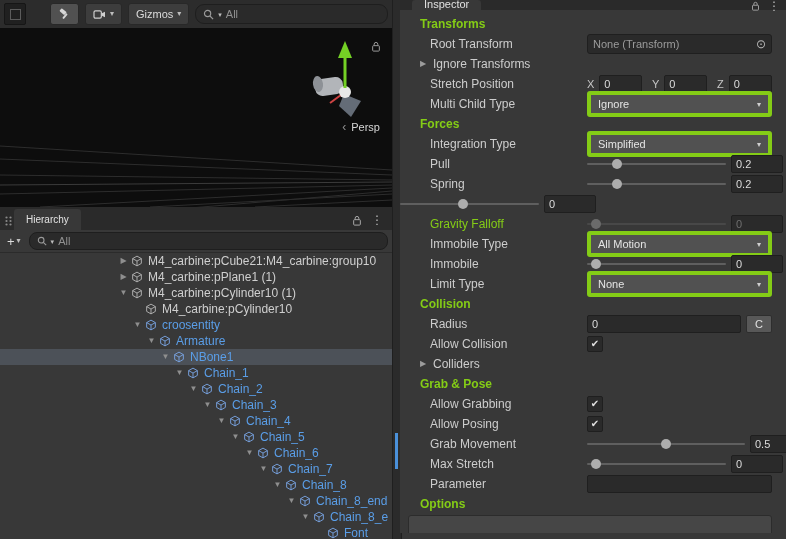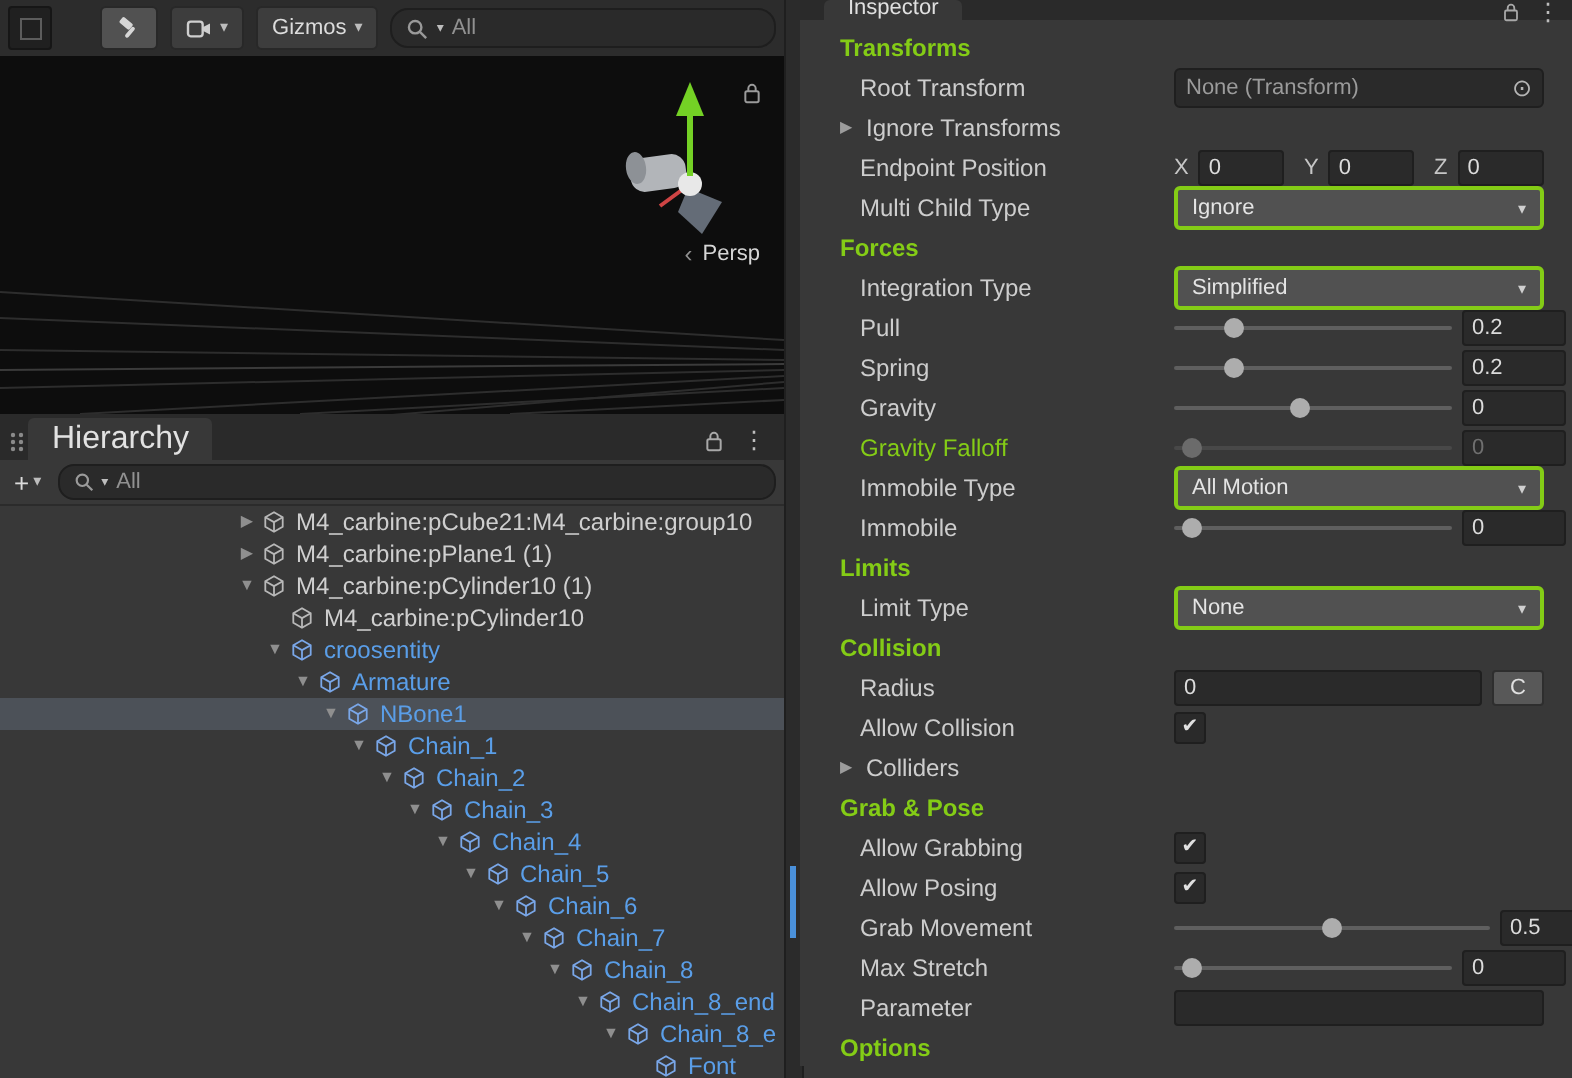--- a/index.html
+++ b/index.html
@@ -37,21 +37,21 @@
     font-size:11px;color:#d6d6d6;}
   .persp .lt{color:#8f8f8f;font-size:12px;}
   .scene-lock{position:absolute;right:11px;top:13px;color:#9a9a9a;display:flex;}
 
   
   .hierarchy{position:absolute;top:207px;left:0;width:392px;height:332px;background:#383838;
     display:flex;flex-direction:column;}
   .tabbar{height:23px;background:#2a2a2a;display:flex;align-items:flex-end;flex:none;}
   .drag-dots{margin:0 2px 4px 5px;display:flex;}
   .tab{height:21px;background:#383838;padding:0 12px;display:flex;align-items:center;
-    font-size:16px;color:#e2e2e2;border-radius:3px 3px 0 0;}
+    font-size:10px;color:#e2e2e2;border-radius:3px 3px 0 0;}
   .tab-icons{margin-left:auto;display:flex;align-items:center;gap:9px;padding:0 9px 4px 0;color:#a8a8a8;}
   .kebab{font-size:12px;line-height:1;color:#bdbdbd;}
   .h-toolbar{height:22px;flex:none;background:#383838;border-bottom:1px solid #2b2b2b;
     display:flex;align-items:center;gap:5px;padding:0 4px;}
   .add-btn{display:flex;align-items:center;gap:2px;color:#dcdcdc;font-size:13px;padding:0 3px;}
   .h-toolbar .searchfield{height:16px;border-radius:8px;}
   .tree{flex:1;overflow:hidden;position:relative;}
   .h-row{height:16px;display:flex;align-items:center;white-space:nowrap;color:#cfcfcf;}
   .h-row.selected{background:#4c5158;}
   .h-row .arrow{width:13px;flex:none;font-size:8px;color:#8f8f8f;text-align:center;line-height:1;}
@@ -79,21 +79,21 @@
   .i-head{font-weight:bold;padding-left:20px;font-size:12px;color:#84cc16;}
   .fold-arrow{width:10px;margin-left:20px;font-size:8px;color:#9c9c9c;line-height:1;}
   .fold-label{font-size:12px;color:#cdcdcd;margin-left:3px;}
   .i-label{width:157px;flex:none;padding-left:30px;font-size:12px;color:#cdcdcd;
     white-space:nowrap;overflow:hidden;}
   .i-field{flex:1;display:flex;align-items:center;min-width:0;}
   .objfield{flex:1;height:18px;background:#2a2a2a;border:1px solid #1f1f1f;border-radius:3px;
     display:flex;align-items:center;padding:0 5px;min-width:0;}
   .obj-val{font-size:11px;color:#9b9b9b;}
   .obj-pick{margin-left:auto;color:#b5b5b5;font-size:12px;line-height:1;}
-  .dropdown{flex:1;height:18px;background:#515151;border:2px solid #84cc16;border-radius:3px;
+  .dropdown{flex:1;height:18px;background:#515151;border:4px solid #84cc16;border-radius:3px;
     display:flex;align-items:center;padding:0 7px;font-size:11px;color:#e4e4e4;min-width:0;}
   .dd-caret{margin-left:auto;font-size:8px;color:#cfcfcf;}
   .numfield{height:16px;background:#2a2a2a;border:1px solid #1f1f1f;border-radius:2px;
     font-size:11px;color:#dcdcdc;display:flex;align-items:center;padding:0 4px;min-width:0;}
   .grow{flex:1;}
   .vec{gap:10px;}
   .vec-group{flex:1;display:flex;align-items:center;gap:5px;min-width:0;}
   .axis{font-size:11px;color:#c6c6c6;}
   .vecfield{flex:1;}
   .track{position:relative;width:139px;height:16px;flex:none;margin-right:5px;}
@@ -451,21 +451,21 @@
               <span class="obj-val">None (Transform)</span>
               <span class="obj-pick">⊙</span>
             </div>
           </div>
         </div>
         <div class="i-row t-foldout">
           <span class="fold-arrow">▶</span>
           <span class="fold-label">Ignore Transforms</span>
         </div>
         <div class="i-row t-vector3">
-          <span class="i-label">Endpoint Position</span>
+          <span class="i-label">Stretch Position</span>
           <div class="i-field vec">
             <div class="vec-group">
               <span class="axis">X</span>
               <div class="numfield vecfield">0</div>
             </div>
             <div class="vec-group">
               <span class="axis">Y</span>
               <div class="numfield vecfield">0</div>
             </div>
             <div class="vec-group">
@@ -507,21 +507,20 @@
         <div class="i-row t-slider">
           <span class="i-label">Spring</span>
           <div class="i-field">
             <div class="track">
               <div class="handle" style="left: 24.51px;"></div>
             </div>
             <div class="numfield sval">0.2</div>
           </div>
         </div>
         <div class="i-row t-slider">
-          <span class="i-label">Gravity</span>
           <div class="i-field">
             <div class="track">
               <div class="handle" style="left: 58.05px;"></div>
             </div>
             <div class="numfield sval">0</div>
           </div>
         </div>
         <div class="i-row t-slider disabled">
           <span class="i-label">Gravity Falloff</span>
           <div class="i-field">
@@ -541,23 +540,20 @@
           </div>
         </div>
         <div class="i-row t-slider">
           <span class="i-label">Immobile</span>
           <div class="i-field">
             <div class="track">
               <div class="handle" style="left: 3.87px;"></div>
             </div>
             <div class="numfield sval">0</div>
           </div>
-        </div>
-        <div class="i-row t-header">
-          <span class="i-head">Limits</span>
         </div>
         <div class="i-row t-dropdown">
           <span class="i-label">Limit Type</span>
           <div class="i-field">
             <div class="dropdown">
               <span>None</span>
               <span class="dd-caret">▾</span>
             </div>
           </div>
         </div>

